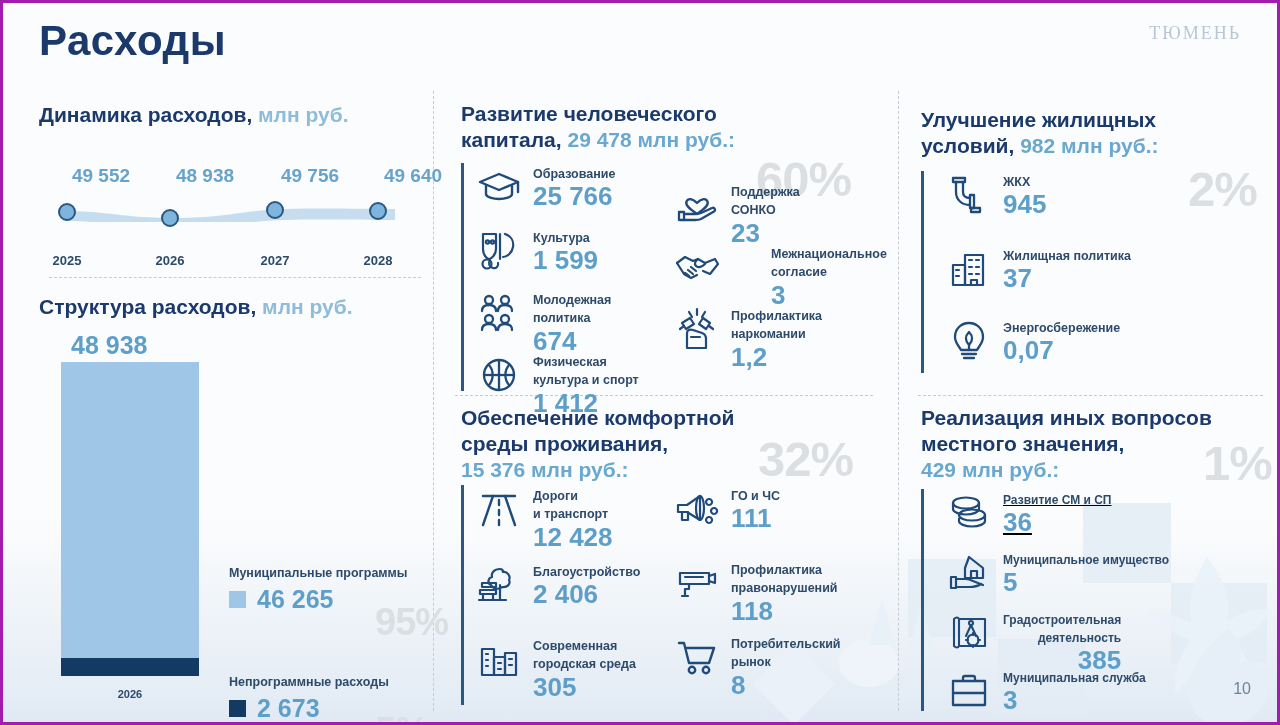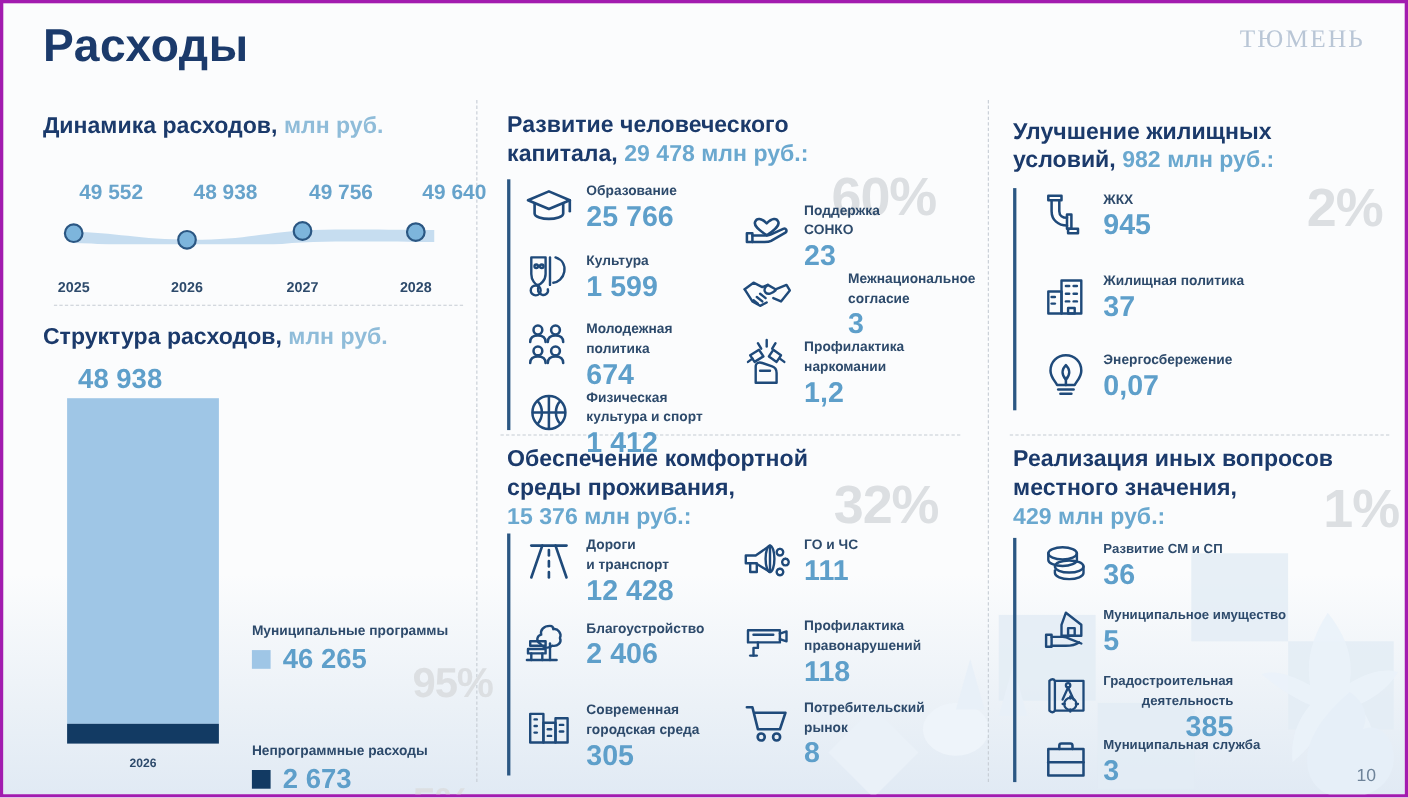--- a/index.html
+++ b/index.html
@@ -35,25 +35,25 @@
 
   
   .page-title {
     position: absolute; left: 36px; top: 14px;
     font-size: 42px; font-weight: 700; color: #1b3a6b;
     letter-spacing: .5px;
   }
   .brand {
     position: absolute; right: 36px; top: 20px;
     font-family: "Liberation Serif", serif;
-    font-size: 23px; letter-spacing: 2px;
+    font-size: 18px; letter-spacing: 2px;
     color: #b9c6d6; font-weight: 400;
   }
   .page-num {
-    position: absolute; right: 26px; bottom: 7px;
+    position: absolute; right: 26px; bottom: 24px;
     font-size: 16px; color: #6e8399;
   }
 
   
   .vdash-1 { position: absolute; left: 430px; top: 88px; height: 620px;
              border-left: 1px dashed #c6ccd4; }
   .vdash-2 { position: absolute; left: 895px; top: 88px; height: 620px;
              border-left: 1px dashed #c6ccd4; }
   .hdash-mid { position: absolute; left: 452px; top: 392px; width: 418px;
                border-top: 1px dashed #c6ccd4; }
@@ -569,21 +569,21 @@
   <div class="sec-head" style="left:918px; top:402px; width:340px;">
     <span>Реализация иных вопросов</span><br>
     <span>местного значения,</span><br>
     <span class="accent-bold">429</span>
     <span class="accent">млн руб.:</span>
   </div>
   <div class="pct-badge" style="left:1200px; top:436px;">1%</div>
   <div class="group" style="left:918px; top:486px; width:345px; height:222px;">
     <div class="group-bar" style="height:222px;"></div>
 
-    <div class="item small" style="left:24px; top:0px;">
+    <div class="item small" style="left:24px; top:0px;text-decoration:underline;">
       <span class="ico">
         <svg width="44" height="38" viewBox="0 0 44 38" fill="none" stroke="#1f4a7a" stroke-width="2.2" stroke-linejoin="round" stroke-linecap="round">
           <ellipse cx="19" cy="9" rx="13" ry="5.5"></ellipse>
           <path d="M6 9 V15 C6 18 12 20.5 19 20.5 C26 20.5 32 18 32 15 V9"></path>
           <ellipse cx="25" cy="21" rx="13" ry="5.5"></ellipse>
           <path d="M12 24.5 V27 C12 30 18 32.5 25 32.5 C32 32.5 38 30 38 27 V21"></path>
         </svg>
       </span>
       <span class="txt">
         <span class="lbl">Развитие  СМ и СП</span>

